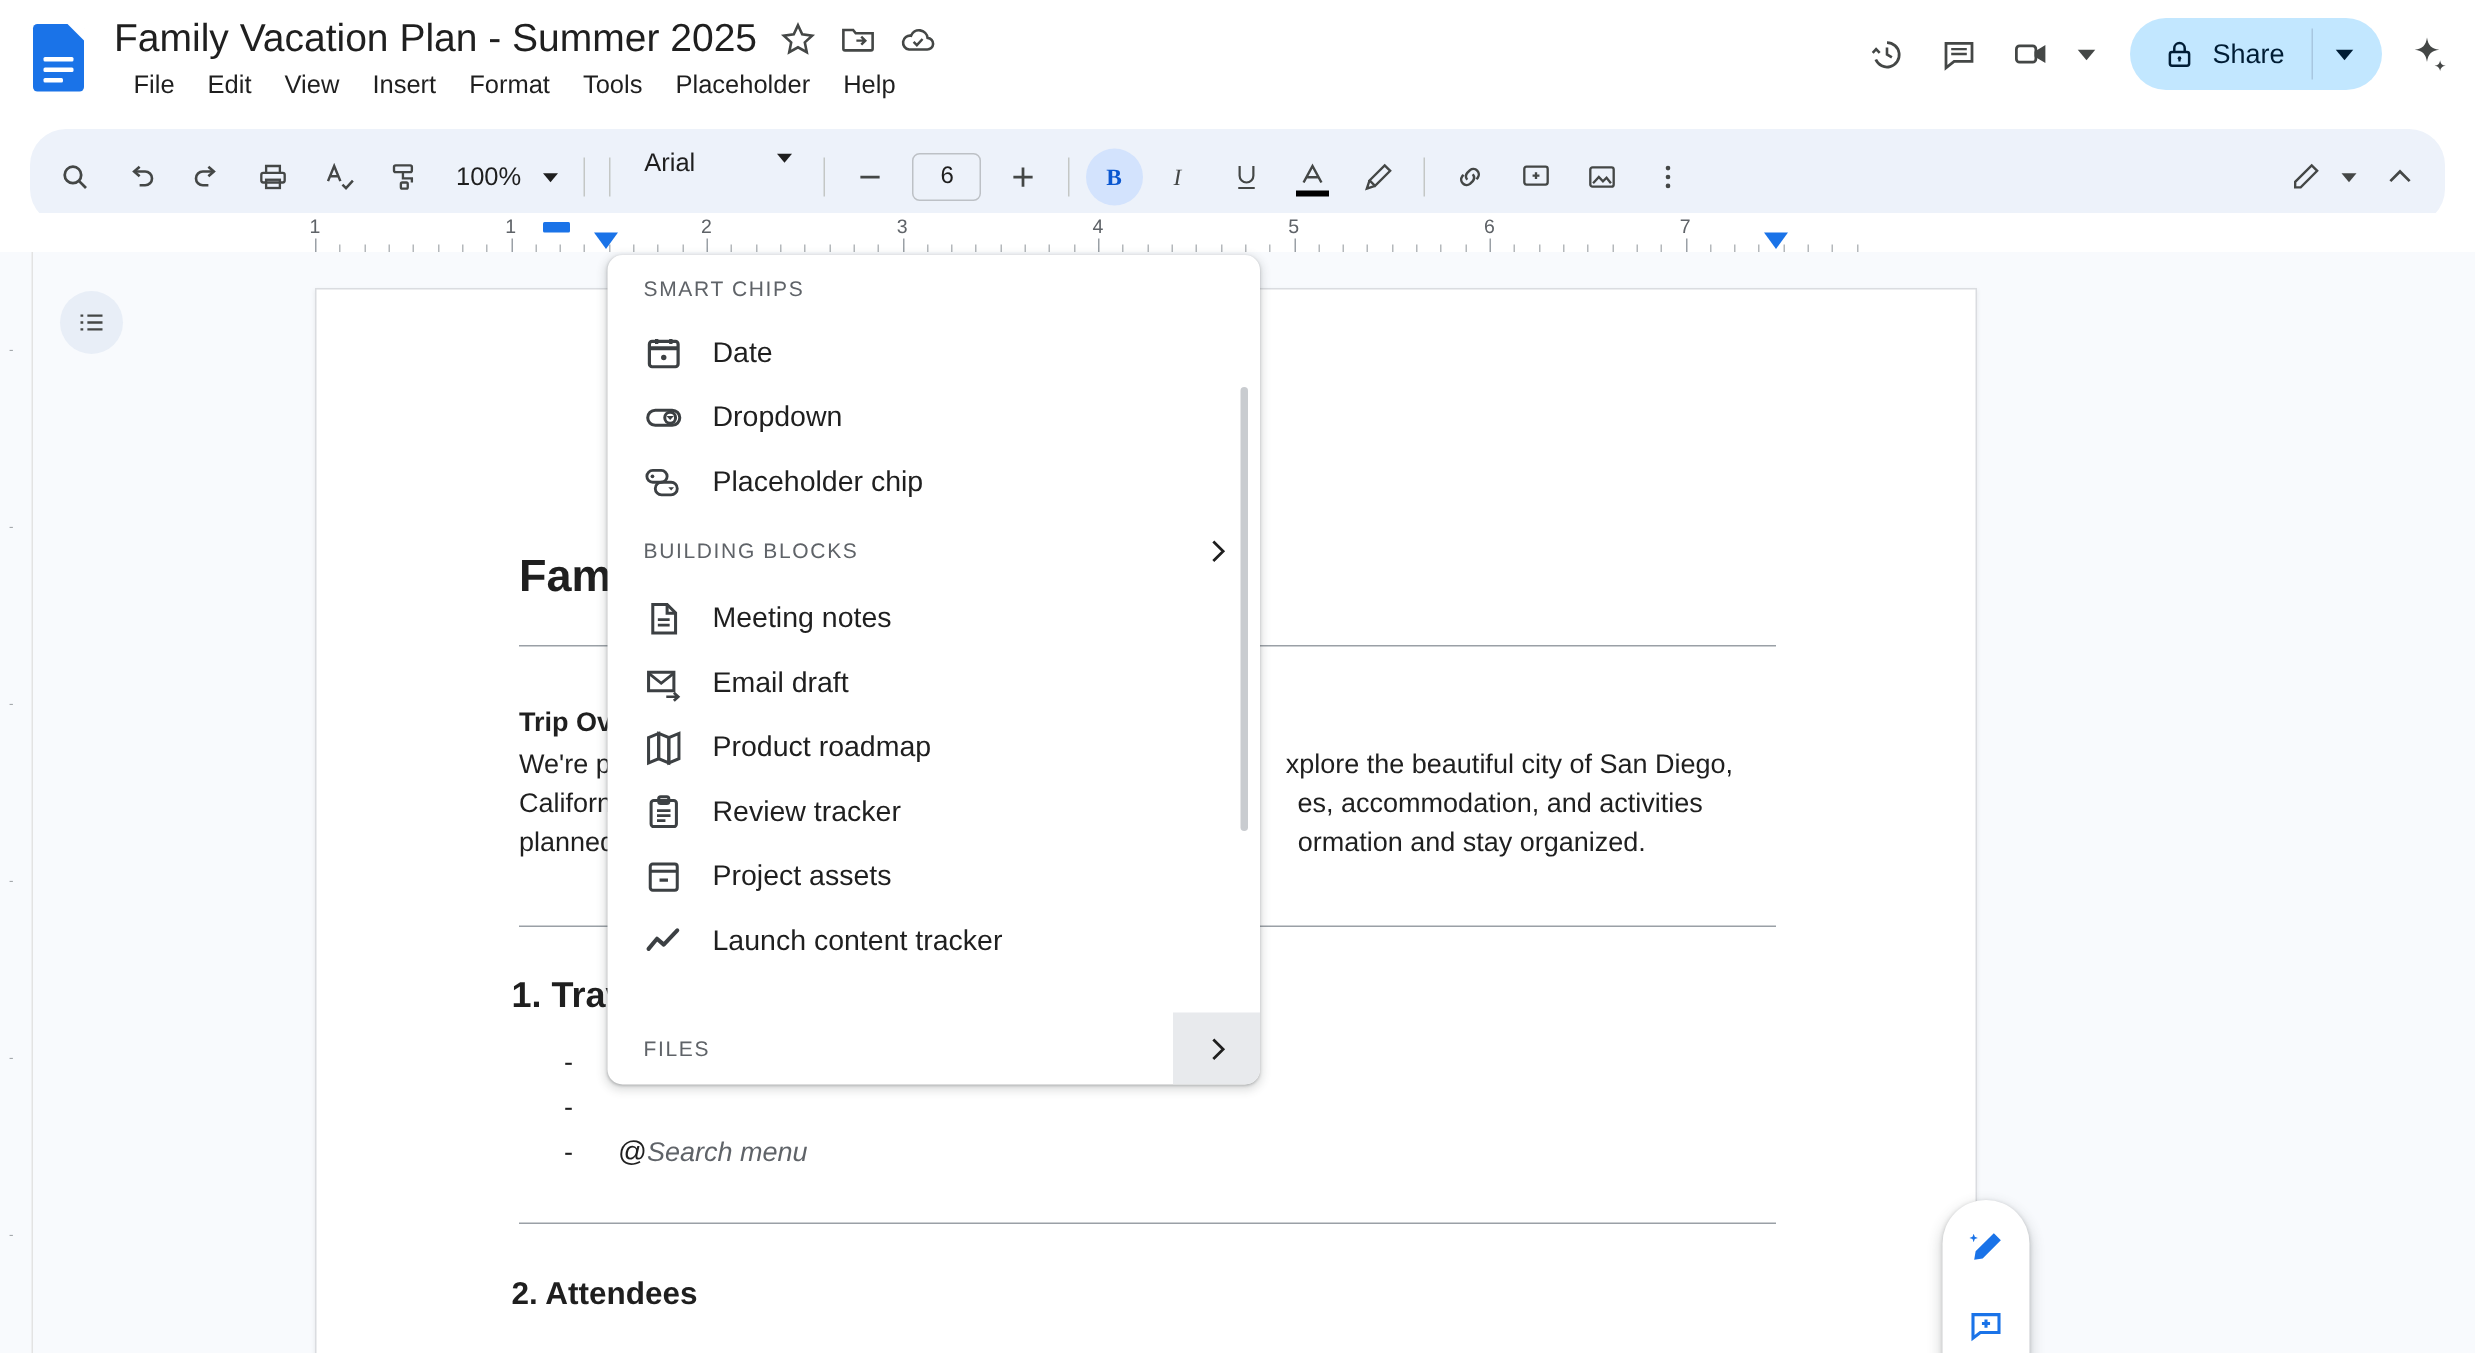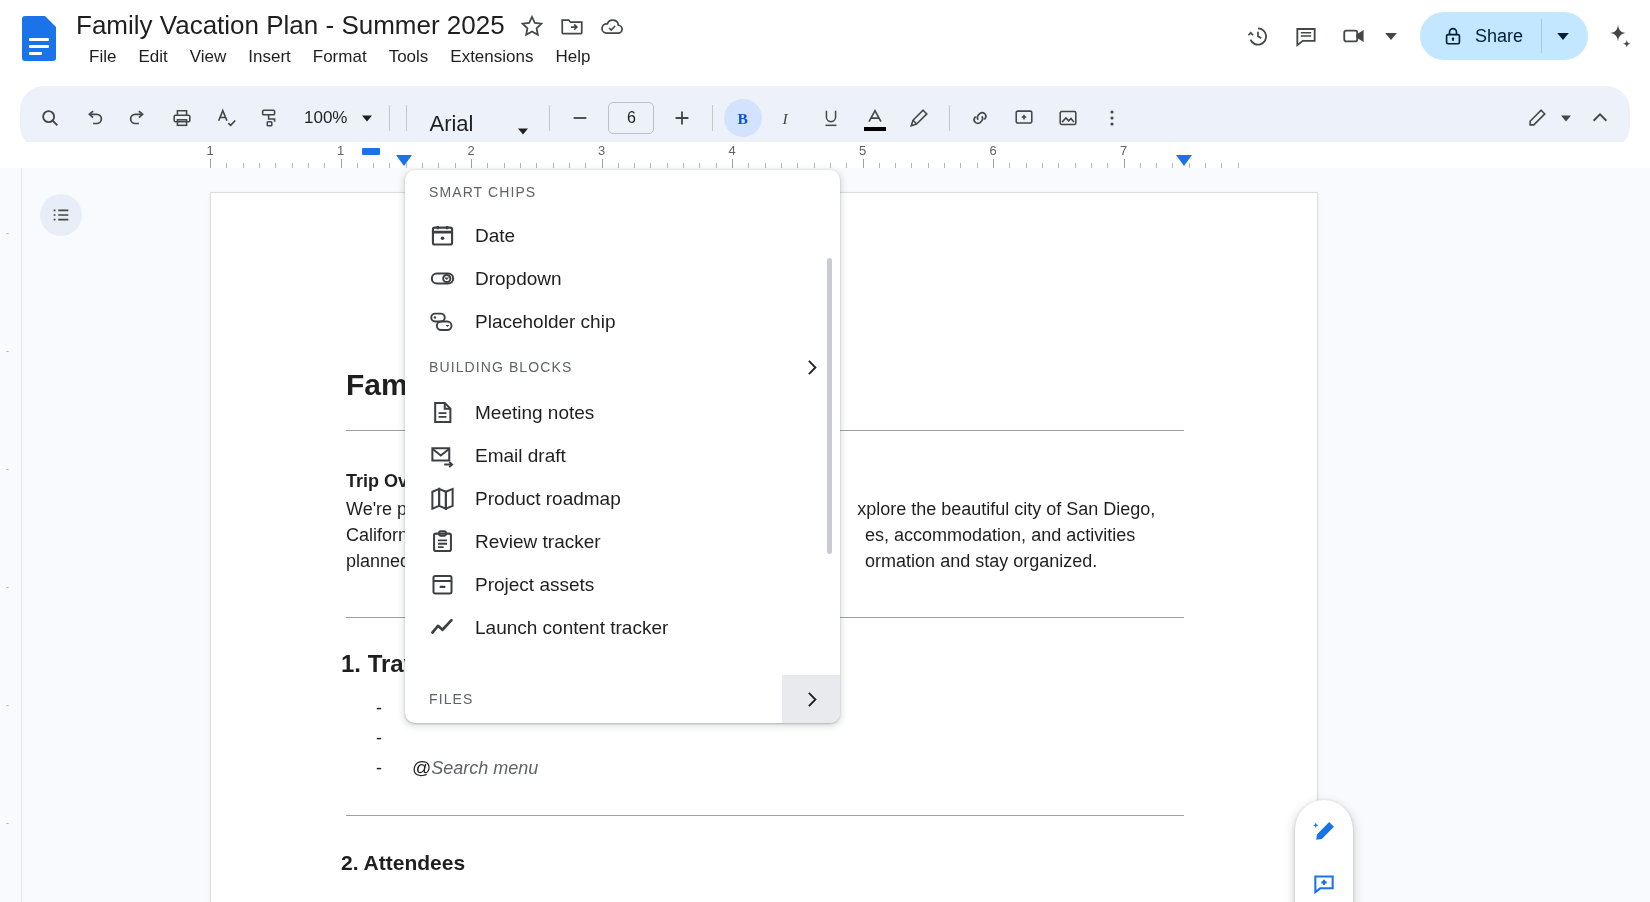--- a/index.html
+++ b/index.html
@@ -111,22 +111,22 @@
     display: flex; align-items: center; height: 38px; padding: 0 8px 0 12px;
     border-radius: 6px; color: #1f1f1f; font-size: 17px; flex:none;
   }
   .tb-zoom .cv { margin-left: 14px; width: 12px; height: 12px; }
   .tb-style {
     display: flex; align-items: center; height: 38px; padding: 0 8px 0 16px;
     border-radius: 6px; color: #1f1f1f; font-size: 17px; min-width: 160px; flex:none;
   }
   .tb-style .cv { margin-left: auto; margin-right: 6px; width: 12px; height: 12px; }
   .tb-font {
-    display: flex; align-items: flex-end; height: 38px; padding: 0 8px 0 14px;
-    border-radius: 6px; color: #1f1f1f; font-size: 22px; min-width: 126px; flex:none;
+    display: flex; align-items: flex-start; height: 38px; padding: 0 8px 0 14px;
+    border-radius: 6px; color: #1f1f1f; font-size: 17px; min-width: 126px; flex:none;
   }
   .tb-font .cv { margin-left: auto; margin-right: 4px; width: 12px; height: 12px; }
   .cvg { width: 12px; height: 12px; display:block; }
   .fontsize-box {
     width: 46px; height: 32px; border: 1px solid #bdc1c6; border-radius: 5px;
     display: flex; align-items: center; justify-content: center;
     font-size: 16px; color: #1f1f1f; margin: 0 6px; flex:none;
   }
   .tb-btn.textcolor { position: relative; }
   .tb-btn.textcolor .bar {
@@ -319,21 +319,21 @@
     </div>
   </div>
 
   <div class="menubar">
     <div class="mi">File</div>
     <div class="mi">Edit</div>
     <div class="mi">View</div>
     <div class="mi">Insert</div>
     <div class="mi">Format</div>
     <div class="mi">Tools</div>
-    <div class="mi">Extensions</div>
+    <div class="mi">Placeholder</div>
     <div class="mi">Help</div>
   </div>
 
   <div class="header-right">
     <div class="hdr-ic">
       <svg viewBox="0 0 24 24" fill="none" stroke="currentColor" stroke-width="1.7">
         <path d="M12 5a7.5 7.5 0 1 1-6.9 10.4"></path>
         <path d="M12 8v4.3l3 1.8" stroke-width="1.6"></path>
         <path d="M3.2 11.3L5.3 9l2.2 2.3" stroke-width="1.6"></path>
       </svg>

